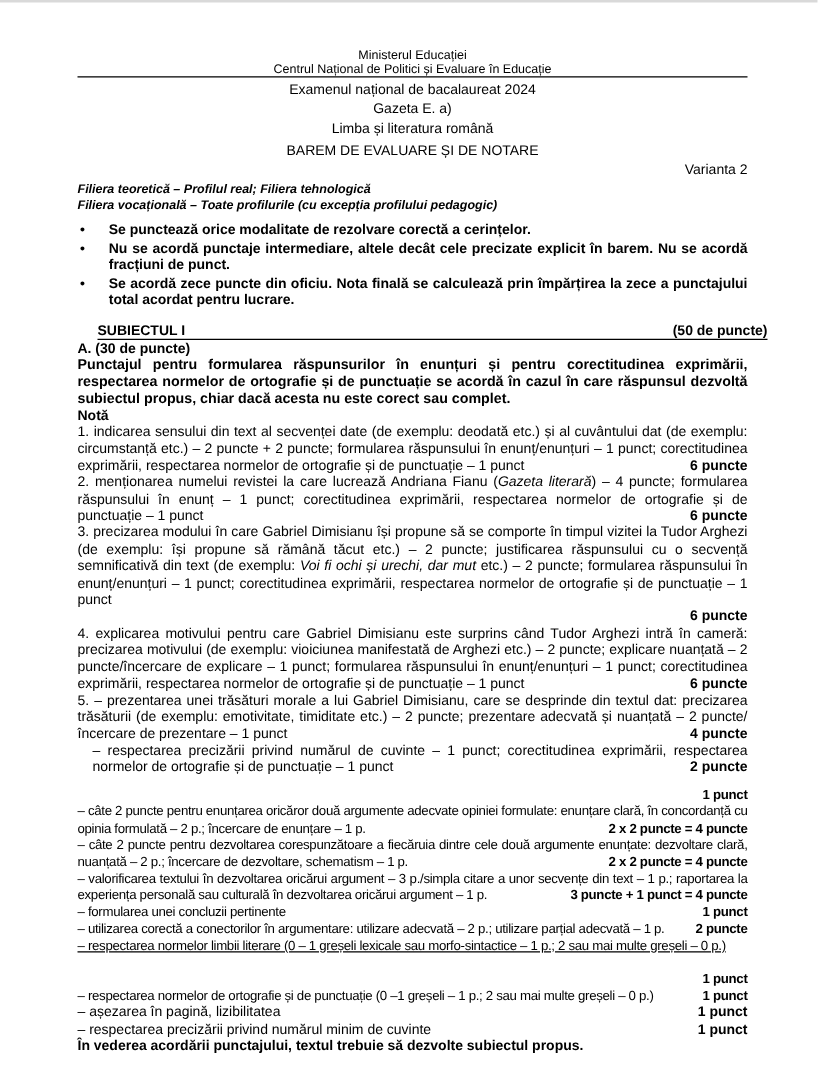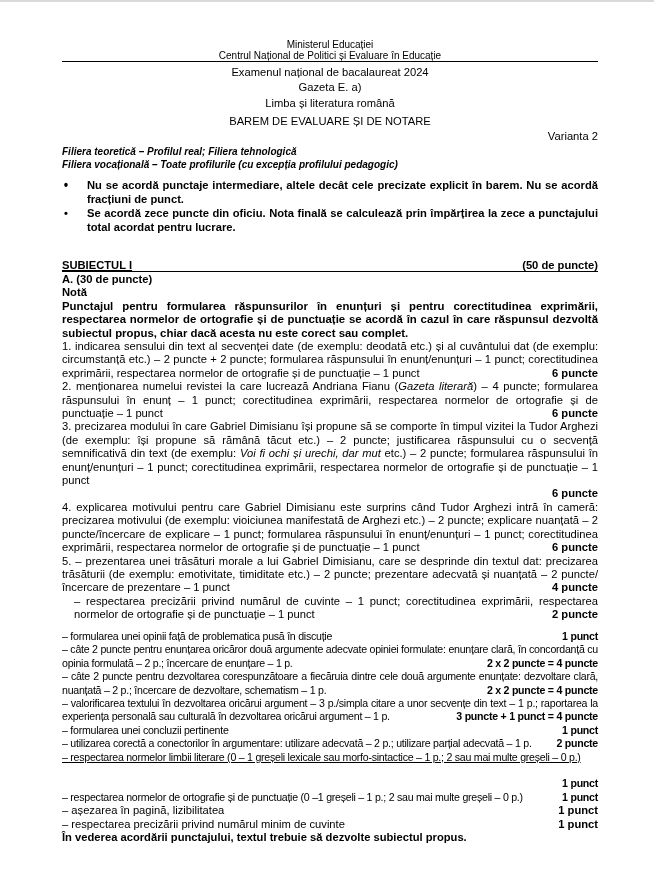--- a/index.html
+++ b/index.html
@@ -7,21 +7,21 @@
          font-family:"Liberation Sans", sans-serif; color:#000; border-top:2px solid #d9d9d9; box-sizing:border-box; }
   .page { position:absolute; left:62px; top:0; width:536px; }
   .hdr-small { position:absolute; left:0; width:536px; text-align:center; font-size:10px; line-height:11px; }
   .rule-top { position:absolute; left:0; width:536px; top:59px; height:0; border-top:1.2px solid #000; }
   .center-b { position:absolute; left:0; width:536px; text-align:center; font-weight:normal; font-size:11.2px; line-height:14px; }
   .variant { position:absolute; right:0; top:128px; font-weight:normal; font-size:11.2px; }
   .filiera { position:absolute; left:0; font-weight:bold; font-style:italic; font-size:10px; line-height:13.5px; }
   .bullets { position:absolute; left:0; top:176px; width:536px; margin:0; padding:0; list-style:none; }
   .bullets li { position:relative; padding-left:25px; font-weight:bold; font-size:11.2px; line-height:13.6px; text-align:justify; margin-bottom:1px; }
   .bullets li .dot { position:absolute; left:2px; top:0; }
-  .subj { position:absolute; left:0; top:257px; width:536px; font-weight:bold; font-size:11.2px; line-height:13px; text-decoration:underline; border-bottom:1.2px solid #000; height:12px; }
+  .subj { position:absolute; left:16px; top:257px; width:536px; font-weight:bold; font-size:11.2px; line-height:13px; border-bottom:1.2px solid #000; height:12px; }
   .subj span.r { position:absolute; right:0; top:0; }
   .block { position:absolute; left:0; width:536px; font-size:11.2px; line-height:13.4px; }
   .b { font-weight:bold; }
   .just { text-align:justify; text-align-last:left; }
   .row { position:relative; }
   .row .pts { position:absolute; right:0; bottom:0; font-weight:bold; }
   .cond { font-size:10.6px; letter-spacing:-0.25px; }
   .indent { padding-left:12px; }
   i { font-style:italic; }
 </style>
@@ -37,34 +37,34 @@
   <div class="center-b" style="top:63px;">Examenul național de bacalaureat 2024</div>
   <div class="center-b" style="top:78px;">Gazeta E. a)</div>
   <div class="center-b" style="top:94px;">Limba și literatura română</div>
   <div class="center-b" style="top:112px;">BAREM DE EVALUARE ȘI DE NOTARE</div>
   <div class="variant">Varianta 2</div>
 
   <div class="filiera" style="top:143px;">Filiera teoretică – Profilul real; Filiera tehnologică</div>
   <div class="filiera" style="top:156px;">Filiera vocațională – Toate profilurile (cu excepția profilului pedagogic)</div>
 
   <ul class="bullets">
-    <li><span class="dot">•</span></li>
+    <li><span class="dot">•</span><span>Se punctează orice modalitate de rezolvare corectă a cerințelor.</span></li>
     <li><span class="dot">•</span><span>Nu se acordă punctaje intermediare, altele decât cele precizate explicit în barem. Nu se acordă fracțiuni de punct.</span></li>
     <li><span class="dot">•</span><span>Se acordă zece puncte din oficiu. Nota finală se calculează prin împărțirea la zece a punctajului total acordat pentru lucrare.</span></li>
   </ul>
 
   <div class="subj">
     <span>SUBIECTUL I</span>
     <span class="r">(50 de puncte)</span>
   </div>
 
   <div class="block" style="top:271px;">
     <div class="b">A. (30 de puncte)</div>
+    <div class="b just" style="font-size:11.4px;">Punctajul pentru formularea răspunsurilor în enunțuri și pentru corectitudinea exprimării, respectarea normelor de ortografie și de punctuație se acordă în cazul în care răspunsul dezvoltă subiectul propus, chiar dacă acesta nu este corect sau complet.</div>
     <div class="b">Notă</div>
-    <div class="b just" style="font-size:11.4px;">Punctajul pentru formularea răspunsurilor în enunțuri și pentru corectitudinea exprimării, respectarea normelor de ortografie și de punctuație se acordă în cazul în care răspunsul dezvoltă subiectul propus, chiar dacă acesta nu este corect sau complet.</div>
 
     <div class="row just">
       <span>1. indicarea sensului din text al secvenței date (de exemplu: deodată etc.) și al cuvântului dat (de exemplu: circumstanță etc.) – 2 puncte + 2 puncte; formularea răspunsului în enunț/enunțuri – 1 punct; corectitudinea exprimării, respectarea normelor de ortografie și de punctuație – 1 punct</span>
       <span style="display: inline-block; width: 56px;"></span><span class="pts">6 puncte</span>
     </div>
     <div class="row just">
       <span>2. menționarea numelui revistei la care lucrează Andriana Fianu (</span><i>Gazeta literară</i><span>) – 4 puncte; formularea răspunsului în enunț – 1 punct; corectitudinea exprimării, respectarea normelor de ortografie și de punctuație – 1 punct</span>
       <span style="display: inline-block; width: 56px;"></span><span class="pts">6 puncte</span>
     </div>
     <div class="row just" style="padding-bottom:13.4px;">
@@ -79,21 +79,21 @@
       <span>5. – prezentarea unei trăsături morale a lui Gabriel Dimisianu, care se desprinde din textul dat: precizarea trăsăturii (de exemplu: emotivitate, timiditate etc.) – 2 puncte; prezentare adecvată și nuanțată – 2 puncte/încercare de prezentare – 1 punct</span>
       <span style="display: inline-block; width: 56px;"></span><span class="pts">4 puncte</span>
     </div>
     <div class="row just indent">
       <span>– respectarea precizării privind numărul de cuvinte – 1 punct; corectitudinea exprimării, respectarea normelor de ortografie și de punctuație – 1 punct</span>
       <span style="display: inline-block; width: 56px;"></span><span class="pts">2 puncte</span>
     </div>
   </div>
 
   <div class="block" style="top:628px;">
-    <div class="row cond"><span>– formularea unei opinii față de problematica pusă în discuție</span><span style="display: inline-block; width: 46px;"></span><span class="pts">1 punct</span></div>
+    <div class="row cond"><span style="display: inline-block; width: 46px;"></span><span class="pts">1 punct</span></div>
     <div class="row cond just"><span>– câte 2 puncte pentru enunțarea oricăror două argumente adecvate opiniei formulate: enunțare clară, în concordanță cu opinia formulată – 2 p.; încercare de enunțare – 1 p.</span><span style="display: inline-block; width: 121px;"></span><span class="pts">2 x 2 puncte = 4 puncte</span></div>
     <div class="row cond just"><span>– câte 2 puncte pentru dezvoltarea corespunzătoare a fiecăruia dintre cele două argumente enunțate: dezvoltare clară, nuanțată – 2 p.; încercare de dezvoltare, schematism – 1 p.</span><span style="display: inline-block; width: 121px;"></span><span class="pts">2 x 2 puncte = 4 puncte</span></div>
     <div class="row cond just"><span>– valorificarea textului în dezvoltarea oricărui argument – 3 p./simpla citare a unor secvențe din text – 1 p.; raportarea la experiența personală sau culturală în dezvoltarea oricărui argument – 1 p.</span><span style="display: inline-block; width: 152px;"></span><span class="pts">3 puncte + 1 punct = 4 puncte</span></div>
     <div class="row cond"><span>– formularea unei concluzii pertinente</span><span style="display: inline-block; width: 46px;"></span><span class="pts">1 punct</span></div>
     <div class="row cond"><span>– utilizarea corectă a conectorilor în argumentare: utilizare adecvată – 2 p.; utilizare parțial adecvată – 1 p.</span><span style="display: inline-block; width: 52px;"></span><span class="pts">2 puncte</span></div>
     <div class="row cond" style="padding-bottom:13.4px;text-decoration:underline;"><span>– respectarea normelor limbii literare (0 – 1 greșeli lexicale sau morfo-sintactice – 1 p.; 2 sau mai multe greșeli – 0 p.)</span><span style="display: inline-block; width: 46px;"></span><span class="pts">1 punct</span></div>
     <div class="row cond"><span>– respectarea normelor de ortografie și de punctuație (0 –1 greșeli – 1 p.; 2 sau mai multe greșeli – 0 p.)</span><span style="display: inline-block; width: 46px;"></span><span class="pts">1 punct</span></div>
     <div class="row"><span>– așezarea în pagină, lizibilitatea</span><span style="display: inline-block; width: 50px;"></span><span class="pts">1 punct</span></div>
     <div class="row"><span>– respectarea precizării privind numărul minim de cuvinte</span><span style="display: inline-block; width: 50px;"></span><span class="pts">1 punct</span></div>
     <div class="b">În vederea acordării punctajului, textul trebuie să dezvolte subiectul propus.</div>

